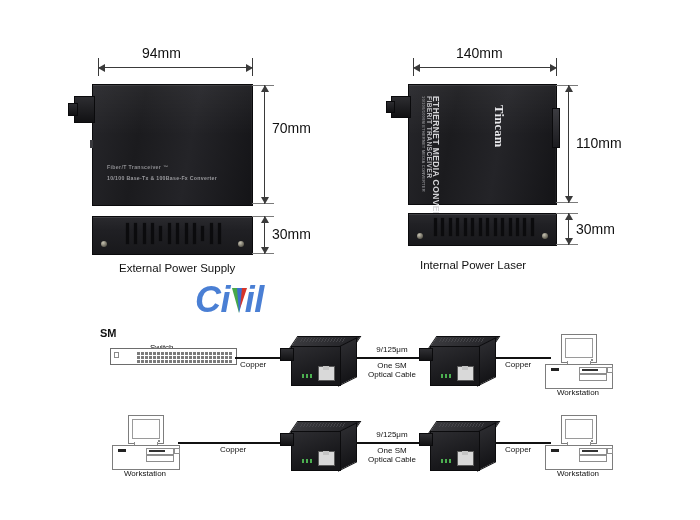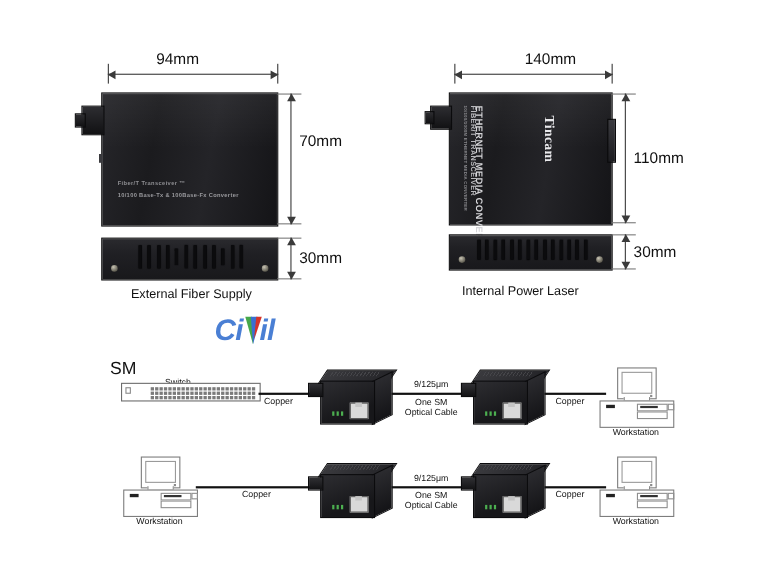--- a/index.html
+++ b/index.html
@@ -78,28 +78,28 @@
     white-space:nowrap;font-size:12.5px;font-weight:bold;color:#e9e9ec;
     font-family:"Liberation Serif",serif;letter-spacing:.3px;
   }
 
   .caption{position:absolute;font-size:11.5px;color:#111;white-space:nowrap;}
 
   
   .logo{position:absolute;left:195px;top:283px;height:34px;display:flex;align-items:center;}
   .logo-text{
     font-family:"Liberation Sans",sans-serif;
-    font-size:27px;font-weight:bold;font-style:italic;
+    font-size:36px;font-weight:bold;font-style:italic;
     color:#4a7fd4;letter-spacing:-0.6px;line-height:1;text-align:right;
   }
   .logo-v{position:relative;display:inline-block;width:19px;height:30px;vertical-align:top;}
   .logo-v svg{position:absolute;left:0;top:1px;}
 
   
-  .sm-label{position:absolute;font-size:16px;font-weight:normal;color:#111;}
+  .sm-label{position:absolute;font-size:11px;font-weight:bold;color:#111;}
   .net-label{position:absolute;font-size:8px;color:#111;text-align:center;white-space:nowrap;}
   .wire{position:absolute;height:2px;background:#111;}
 
   .switch-box{
     position:absolute;border:1px solid #6d6d6d;background:#fff;
   }
   .switch-ports{position:absolute;display:grid;grid-auto-flow:column;gap:1px;}
   .switch-ports .col{display:flex;flex-direction:column;gap:1px;}
   .switch-ports .col i{display:block;width:3px;height:3px;background:#7b7b7b;}
   .switch-led{position:absolute;width:3px;height:4px;border:1px solid #8a8a8a;}
@@ -196,29 +196,29 @@
     </div>
     <div class="screw" style="left:8px;top:24px;"></div>
     <div class="screw" style="right:8px;top:24px;"></div>
   </div>
 
   <div class="tick-h" style="left:252px;top:216px;width:22px;"></div>
   <div class="tick-h" style="left:252px;top:253px;width:22px;"></div>
   <div class="dim-v" style="left:264px;top:216px;height:38px;"></div>
   <div class="dim-label" style="left:272px;top:226px;">30mm</div>
 
-  <div class="caption" style="left:119px;top:262px;">External  Fiber  Supply</div>
+  <div class="caption" style="left:119px;top:262px;">External  Power  Supply</div>
 </div>
 
 <div class="abs" style="left:0;top:0;">
 
   <div class="tick-v" style="left:413px;top:58px;height:18px;"></div>
   <div class="tick-v" style="left:556px;top:58px;height:18px;"></div>
   <div class="dim-h" style="left:413px;top:67px;width:144px;"></div>
-  <div class="dim-label" style="left:477px;top:45px;">140mm</div>
+  <div class="dim-label" style="left:456px;top:45px;">140mm</div>
 
   <div class="dev-body" style="left:408px;top:84px;width:147px;height:119px;">
     <div class="sheen"></div>
     <div class="vert-text" style="left:32px;top:11px;font-size:8.5px;letter-spacing:.4px;">ETHERNET MEDIA CONVERTER</div>
     <div class="vert-text" style="left:24px;top:11px;font-size:6.6px;letter-spacing:.4px;color:#b9b9bd;">FIBER/T TRANSCEIVER</div>
     <div class="vert-text" style="left:17px;top:11px;font-size:4px;letter-spacing:.2px;color:#86868a;">10/100/1000M ETHERNET MEDIA CONVERTER</div>
     <div class="tincam" style="left:97px;top:20px;">Tincam</div>
   </div>
 
   <div class="abs" style="left:552px;top:108px;width:6px;height:38px;background:linear-gradient(180deg,#3b3b40,#1c1c20);border:1px solid #0a0a0c;"></div>

